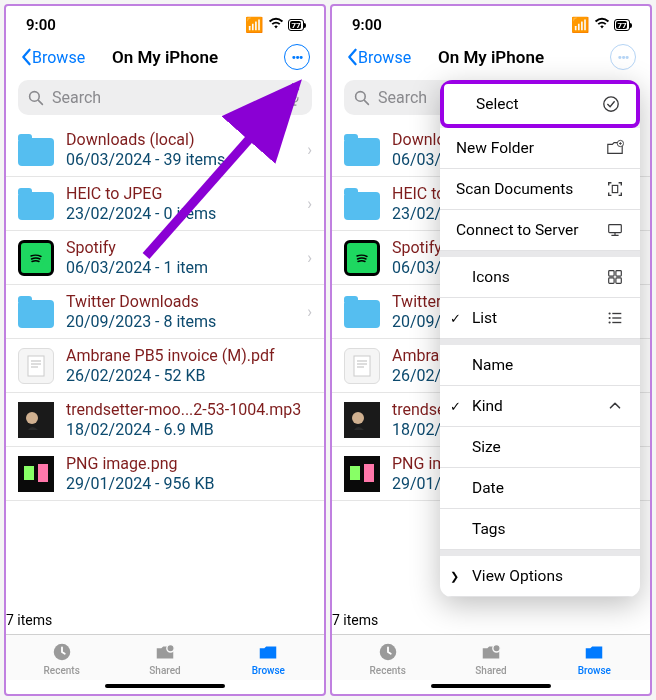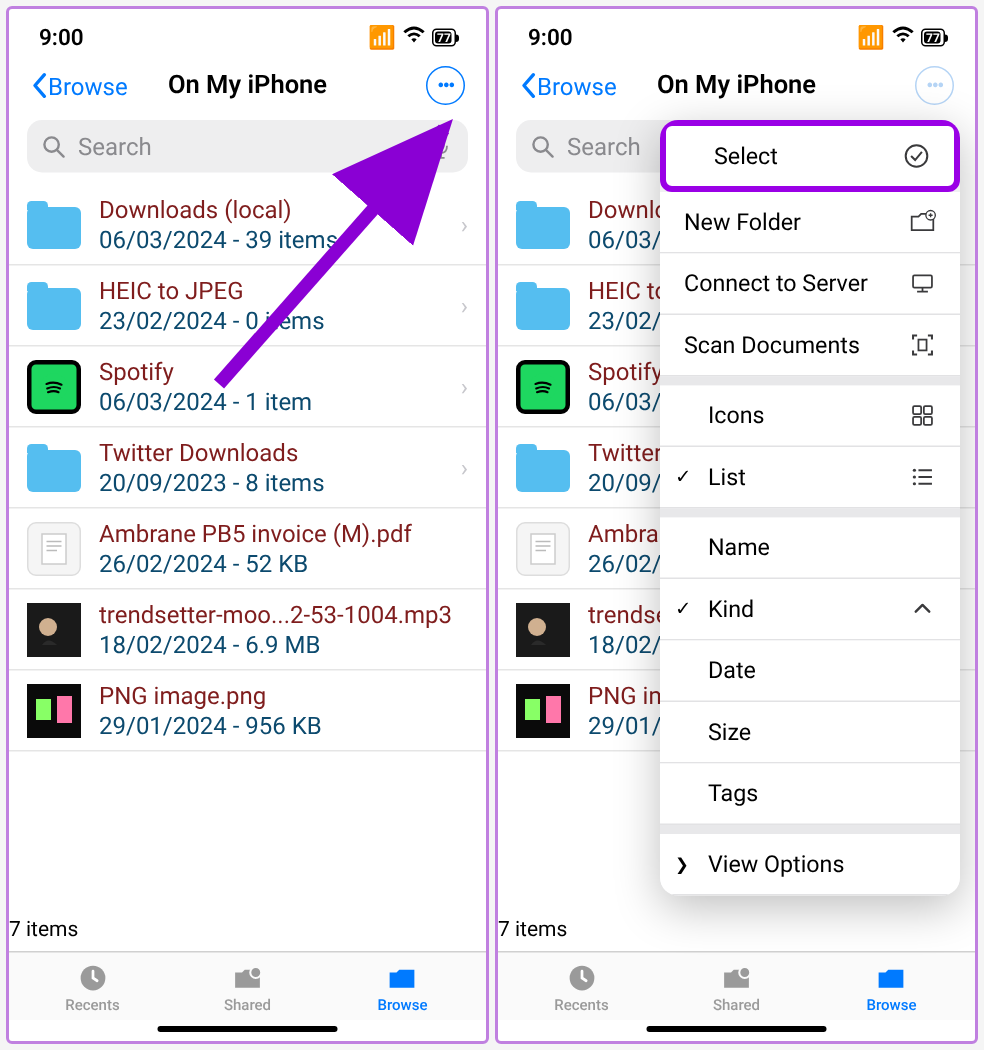--- a/index.html
+++ b/index.html
@@ -333,31 +333,31 @@
       </div>
     <div class="menu-item">
         <span>New Folder</span>
         <svg class="menu-icon" viewBox="0 0 20 20">
           <path d="M2 6 L7 6 L9 4 L18 4 L18 16 L2 16 Z" stroke="#3a3a3c" stroke-width="1.3" fill="none"></path>
           <circle cx="16" cy="5" r="3.5" fill="#fff" stroke="#3a3a3c" stroke-width="1"></circle>
           <path d="M16 3.5 L16 6.5 M14.5 5 L17.5 5" stroke="#3a3a3c" stroke-width="1"></path>
         </svg>
       </div>
     <div class="menu-item">
+        <span>Scan Documents</span>
+        <svg class="menu-icon" viewBox="0 0 20 20">
+          <path d="M3 6 L3 3 L6 3 M14 3 L17 3 L17 6 M17 14 L17 17 L14 17 M6 17 L3 17 L3 14" stroke="#3a3a3c" stroke-width="1.5" fill="none"></path>
+          <rect x="7" y="6" width="6" height="8" stroke="#3a3a3c" stroke-width="1.3" fill="none"></rect>
+        </svg>
+      </div>
+    <div class="menu-item">
         <span>Connect to Server</span>
         <svg class="menu-icon" viewBox="0 0 20 20">
           <rect x="3" y="4" width="14" height="9" rx="1" stroke="#3a3a3c" stroke-width="1.3" fill="none"></rect>
           <path d="M10 13 L10 16 M6 16 L14 16" stroke="#3a3a3c" stroke-width="1.3"></path>
-        </svg>
-      </div>
-    <div class="menu-item">
-        <span>Scan Documents</span>
-        <svg class="menu-icon" viewBox="0 0 20 20">
-          <path d="M3 6 L3 3 L6 3 M14 3 L17 3 L17 6 M17 14 L17 17 L14 17 M6 17 L3 17 L3 14" stroke="#3a3a3c" stroke-width="1.5" fill="none"></path>
-          <rect x="7" y="6" width="6" height="8" stroke="#3a3a3c" stroke-width="1.3" fill="none"></rect>
         </svg>
       </div>
     <div class="menu-sep"></div>
     <div class="menu-item with-check">
         <span class="label-wrap">
           <span class="check"></span>
           <span>Icons</span>
         </span>
         <svg class="menu-icon" viewBox="0 0 20 20">
           <rect x="3" y="3" width="6" height="6" stroke="#3a3a3c" stroke-width="1.3" fill="none" rx="1"></rect>
@@ -392,27 +392,27 @@
           <span class="check">✓</span>
           <span>Kind</span>
         </span>
         <svg class="menu-icon" viewBox="0 0 20 20">
           <path d="M5 12 L10 7 L15 12" stroke="#3a3a3c" stroke-width="1.8" fill="none" stroke-linecap="round" stroke-linejoin="round"></path>
         </svg>
       </div>
     <div class="menu-item with-check">
         <span class="label-wrap">
           <span class="check"></span>
+          <span>Size</span>
+        </span>
+      </div>
+    <div class="menu-item with-check">
+        <span class="label-wrap">
+          <span class="check"></span>
           <span>Date</span>
-        </span>
-      </div>
-    <div class="menu-item with-check">
-        <span class="label-wrap">
-          <span class="check"></span>
-          <span>Size</span>
         </span>
       </div>
     <div class="menu-item with-check">
         <span class="label-wrap">
           <span class="check"></span>
           <span>Tags</span>
         </span>
       </div>
     <div class="menu-sep"></div>
     <div class="menu-item with-check">

